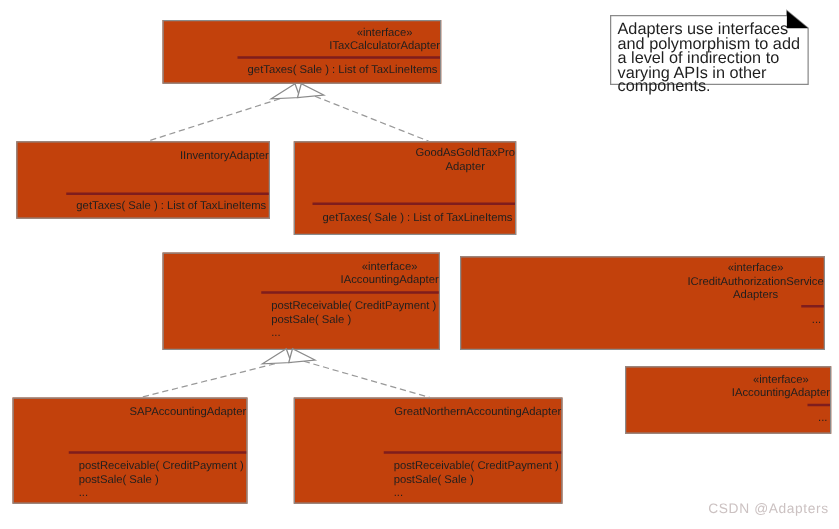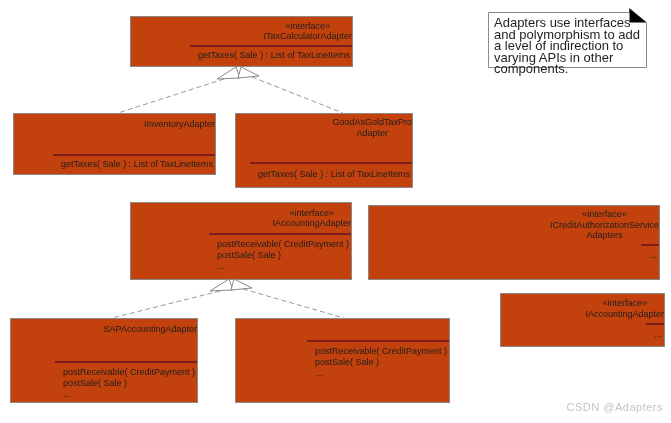--- a/index.html
+++ b/index.html
@@ -109,20 +109,23 @@
     </div>
     <div class="cmp attrs-empty" style="flex:0 0 21px;"></div>
     <div class="cmp methods">
       <div>postReceivable( CreditPayment )</div>
       <div>postSale( Sale )</div>
       <div>...</div>
     </div>
   </div>
 
   <div class="ubox" style="left:235px;top:318px;width:215px;height:85px;">
+    <div class="cmp title" style="flex:0 0 21px;">
+      <div class="cname">GreatNorthernAccountingAdapter</div>
+    </div>
     <div class="cmp attrs-empty" style="flex:0 0 21px;"></div>
     <div class="cmp methods">
       <div>postReceivable( CreditPayment )</div>
       <div>postSale( Sale )</div>
       <div>...</div>
     </div>
   </div>
 
   <svg class="overlay" width="671" height="423" viewBox="0 0 671 423">
 

